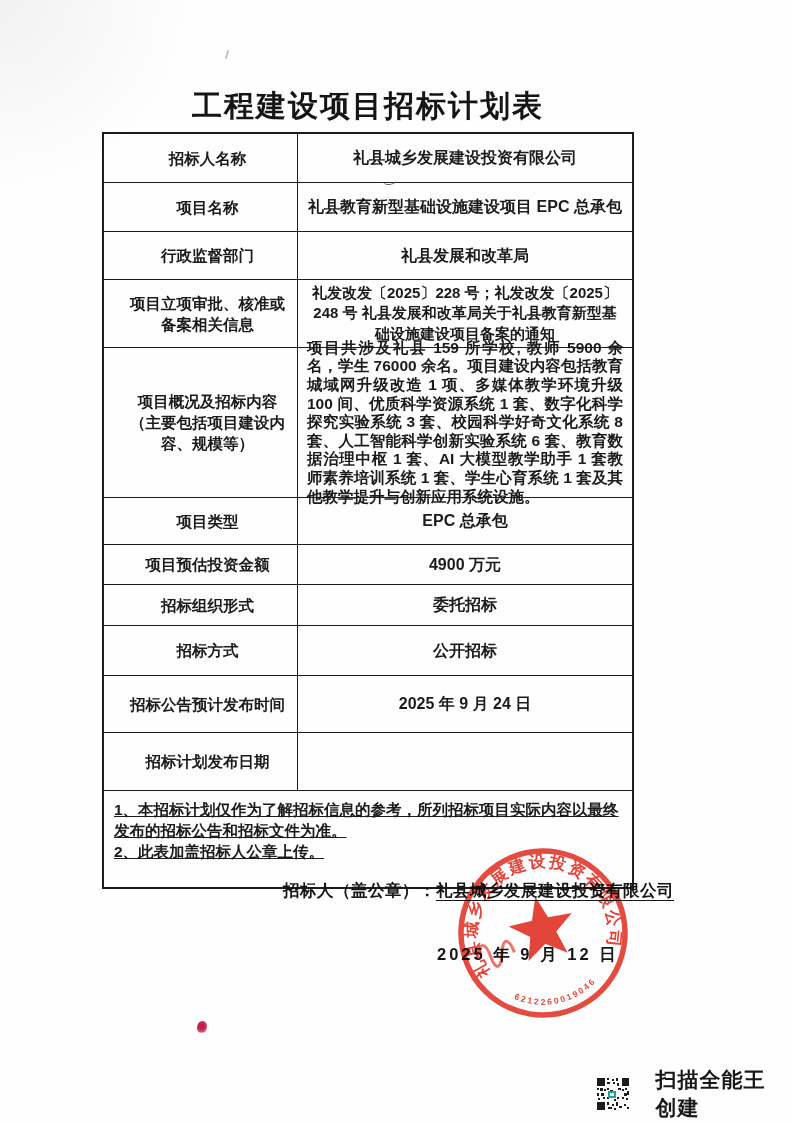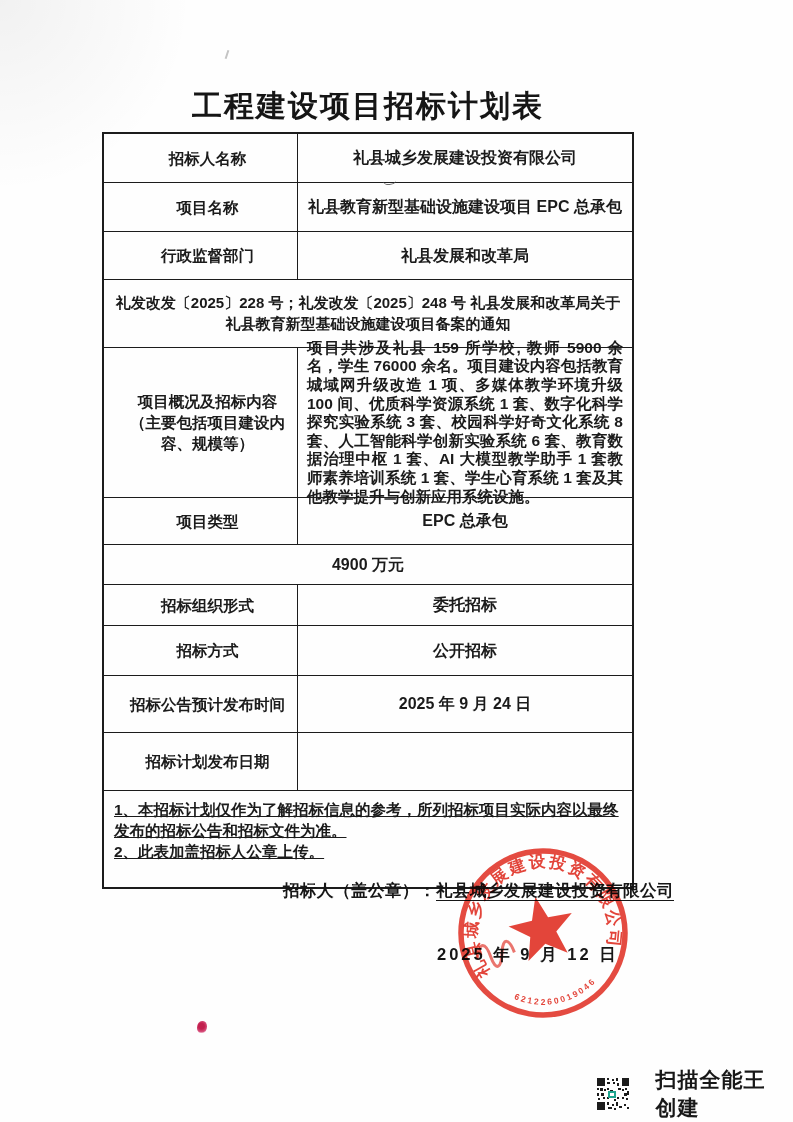--- a/index.html
+++ b/index.html
@@ -105,31 +105,33 @@
     </div>
     <div class="trow r1">
       <div class="cell-label">项目名称</div>
       <div class="cell-value">礼县教育新型基础设施建设项目 EPC 总承包</div>
     </div>
     <div class="trow r2">
       <div class="cell-label">行政监督部门</div>
       <div class="cell-value">礼县发展和改革局</div>
     </div>
     <div class="trow r3">
+      <div class="cell-label">项目立项审批、核准或备案相关信息</div>
       <div class="cell-value">礼发改发〔2025〕228 号；礼发改发〔2025〕248 号 礼县发展和改革局关于礼县教育新型基础设施建设项目备案的通知</div>
     </div>
     <div class="trow r4">
       <div class="cell-label">项目概况及招标内容（主要包括项目建设内容、规模等）</div>
       <div class="cell-value">项目共涉及礼县 159 所学校, 教师 5900 余名，学生 76000 余名。项目建设内容包括教育城域网升级改造 1 项、多媒体教学环境升级 100 间、优质科学资源系统 1 套、数字化科学探究实验系统 3 套、校园科学好奇文化系统 8 套、人工智能科学创新实验系统 6 套、教育数据治理中枢 1 套、AI 大模型教学助手 1 套教师素养培训系统 1 套、学生心育系统 1 套及其他教学提升与创新应用系统设施。</div>
     </div>
     <div class="trow r5">
       <div class="cell-label">项目类型</div>
       <div class="cell-value">EPC 总承包</div>
     </div>
     <div class="trow r6">
+      <div class="cell-label">项目预估投资金额</div>
       <div class="cell-value">4900 万元</div>
     </div>
     <div class="trow r7">
       <div class="cell-label">招标组织形式</div>
       <div class="cell-value">委托招标</div>
     </div>
     <div class="trow r8">
       <div class="cell-label">招标方式</div>
       <div class="cell-value">公开招标</div>
     </div>

